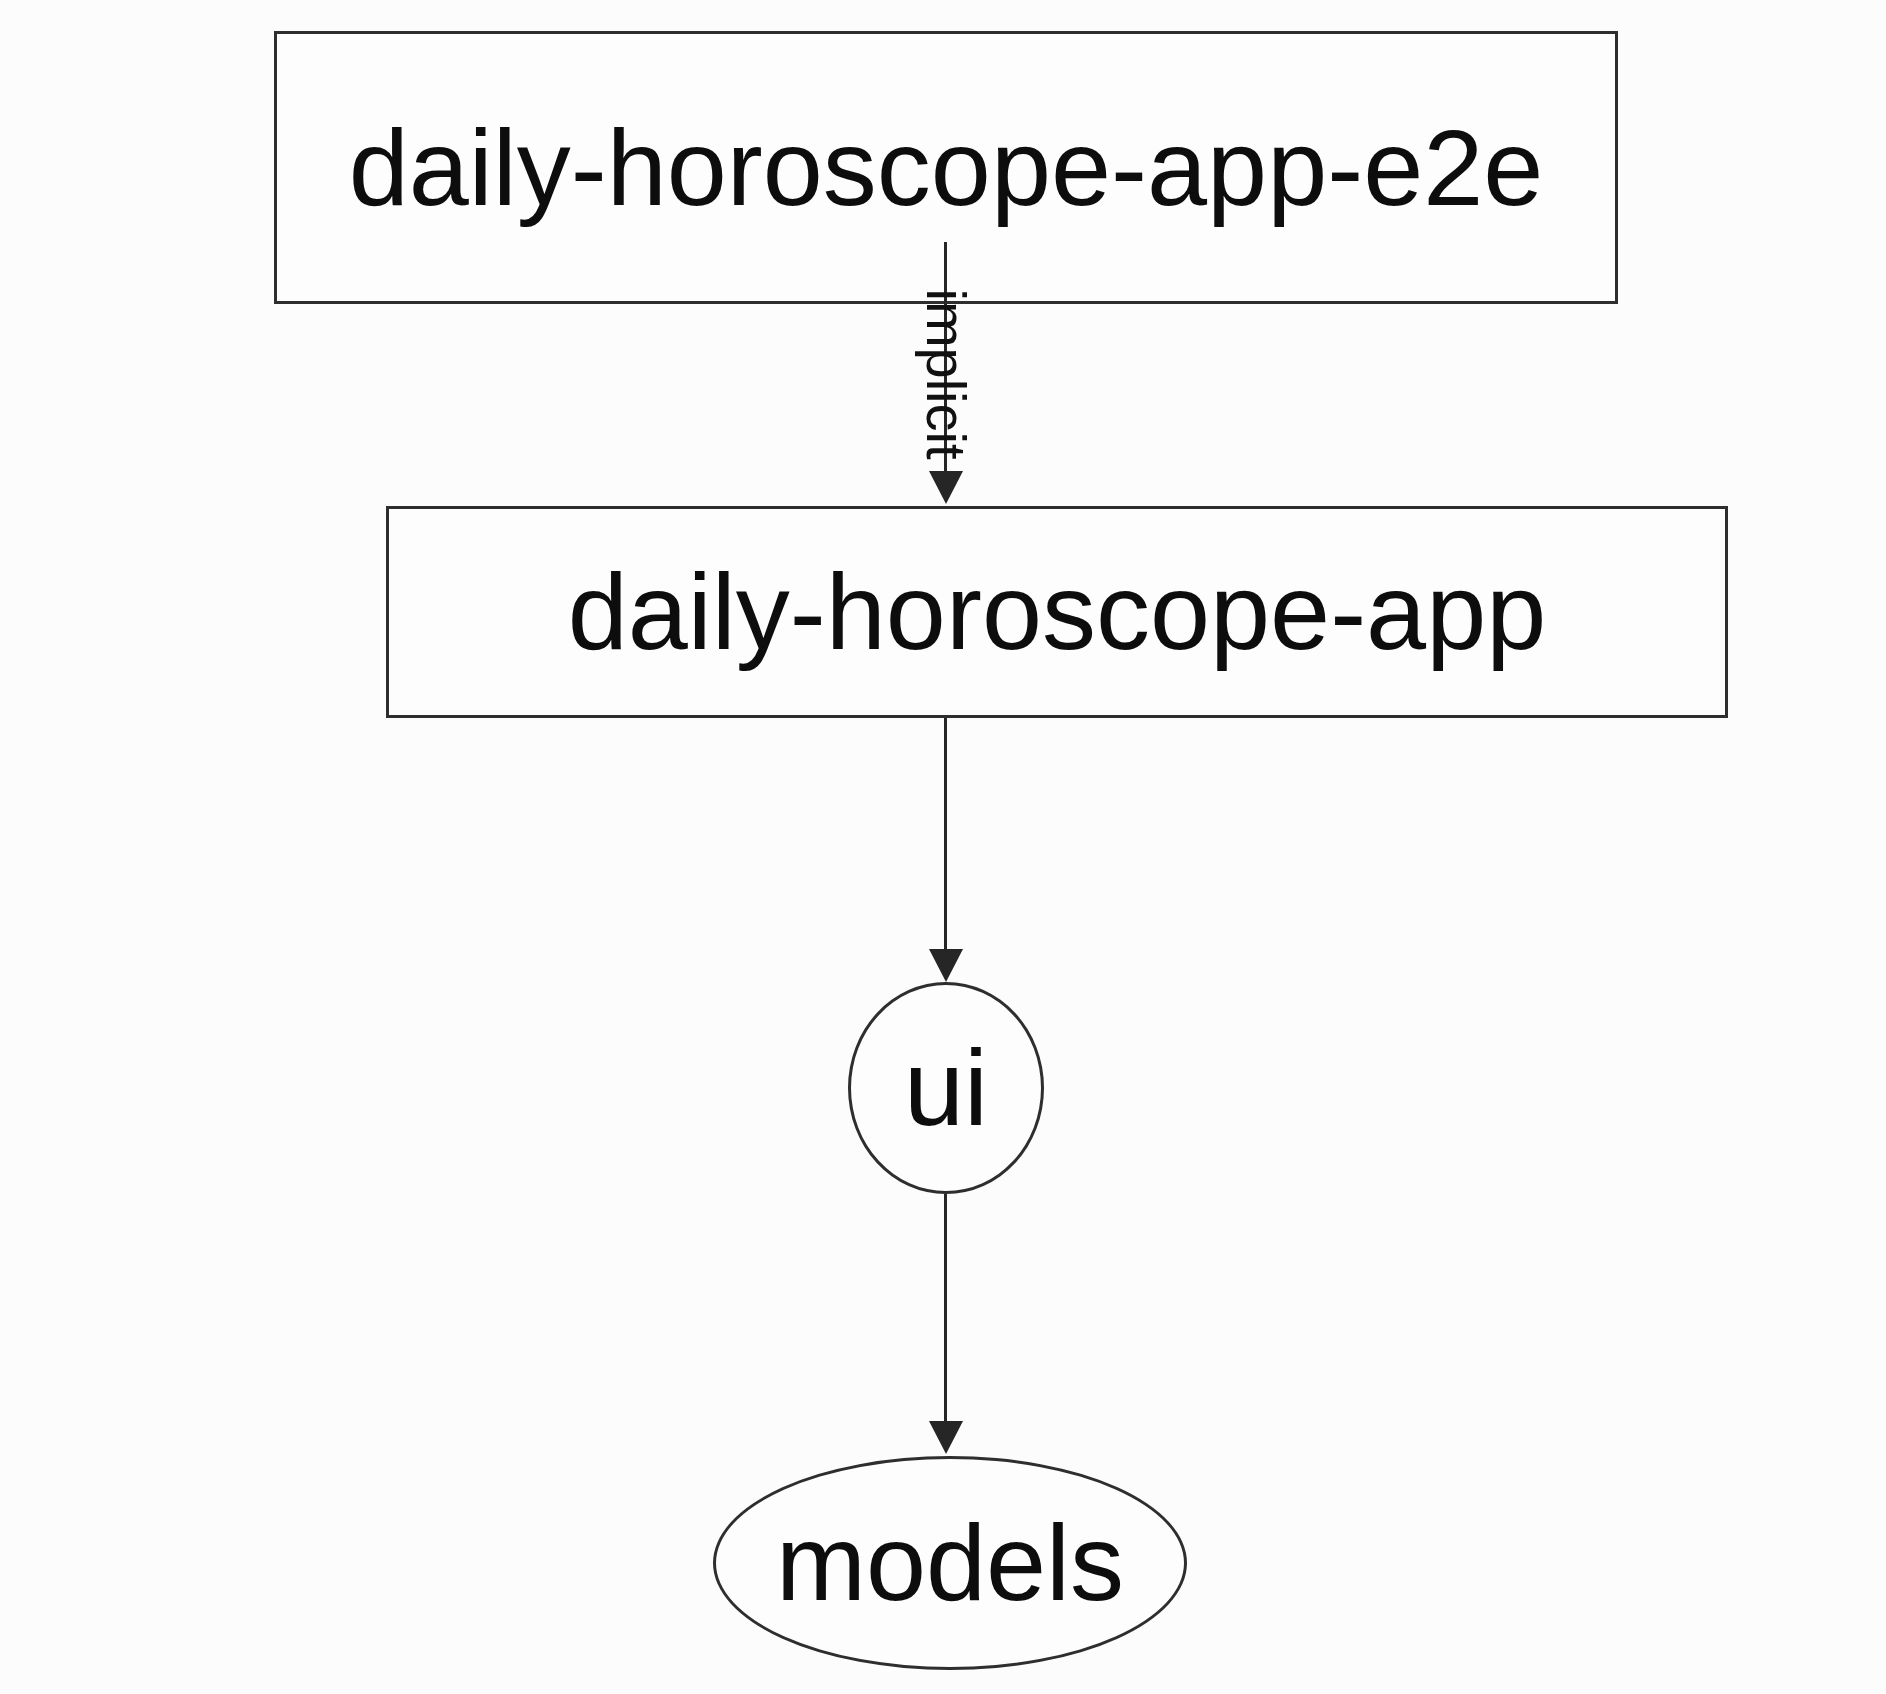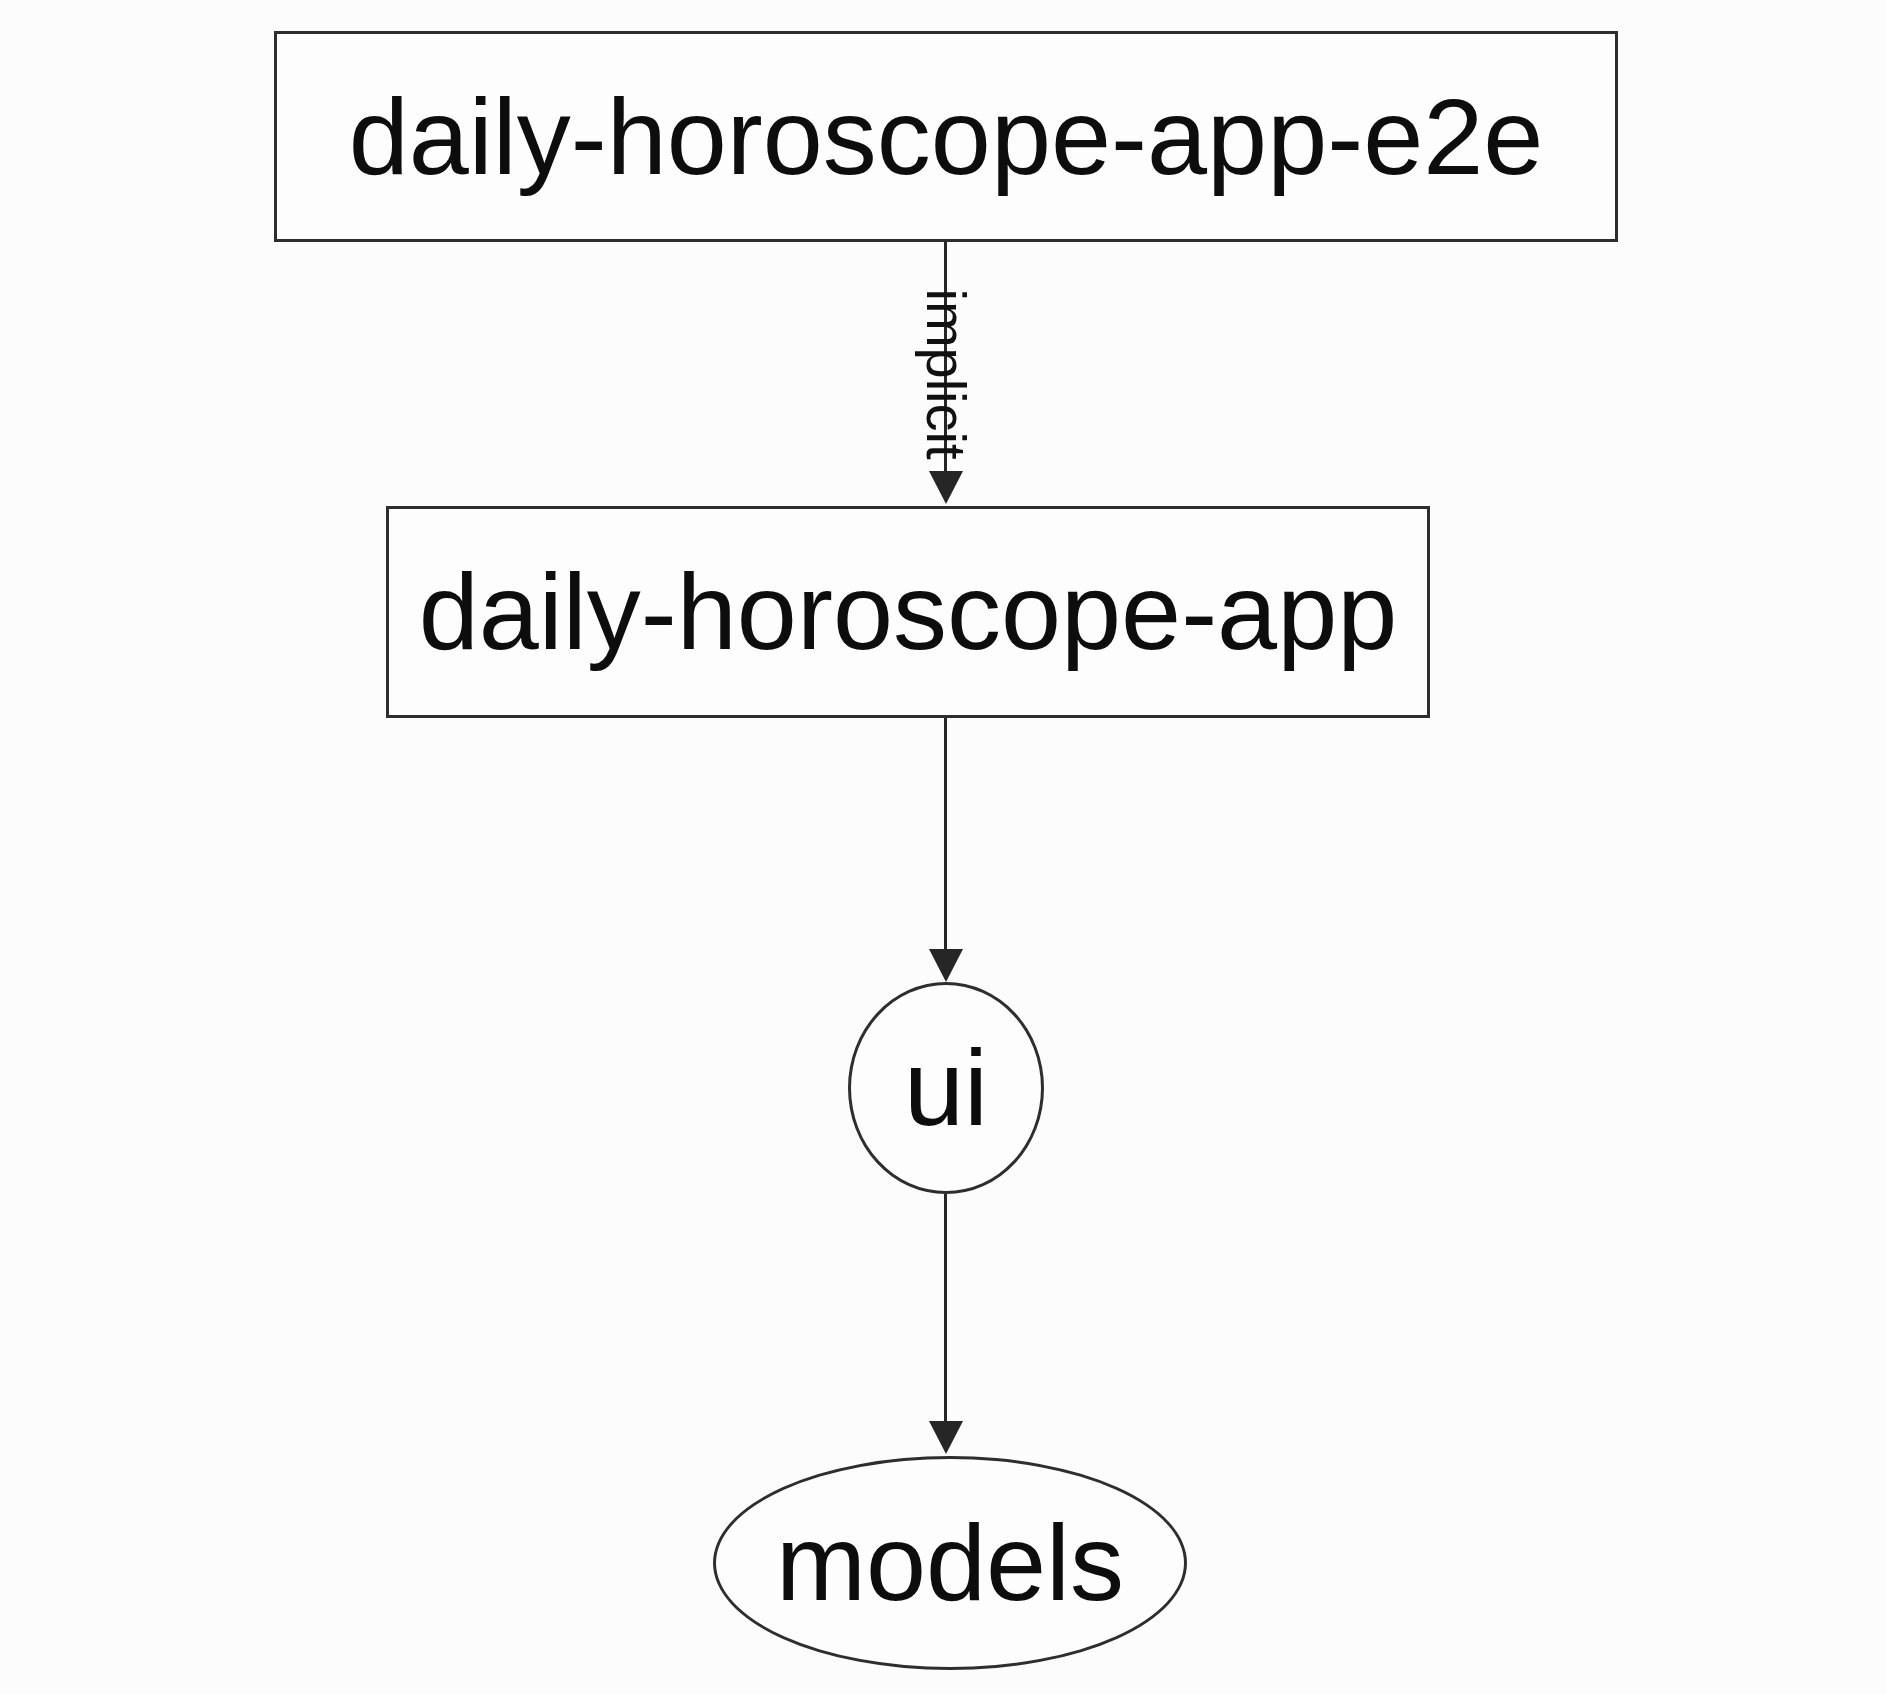--- a/index.html
+++ b/index.html
@@ -29,22 +29,22 @@
   }
   .node .node-label {
     font-size: 108px;
     line-height: 1;
     white-space: nowrap;
     color: #0d0d0d;
   }
   .node.rect    { border-radius: 0; }
   .node.ellipse { border-radius: 50%; }
 
-  #node-e2e    { left: 274px; top: 31px;   width: 1344px; height: 211px; }
-  #node-app    { left: 386px; top: 506px;  width: 1044px; height: 212px; }
+  #node-e2e    { left: 274px; top: 31px;   width: 1344px; height: 273px; }
+  #node-app    { left: 386px; top: 506px;  width: 1342px; height: 212px; }
   #node-ui     { left: 848px; top: 982px;  width: 196px;  height: 212px; }
   #node-models { left: 713px; top: 1456px; width: 474px;  height: 214px; justify-content: center; }
 
   
   .edge-line {
     position: absolute;
     left: 944px;
     width: 3px;
     background: #262626;
   }

